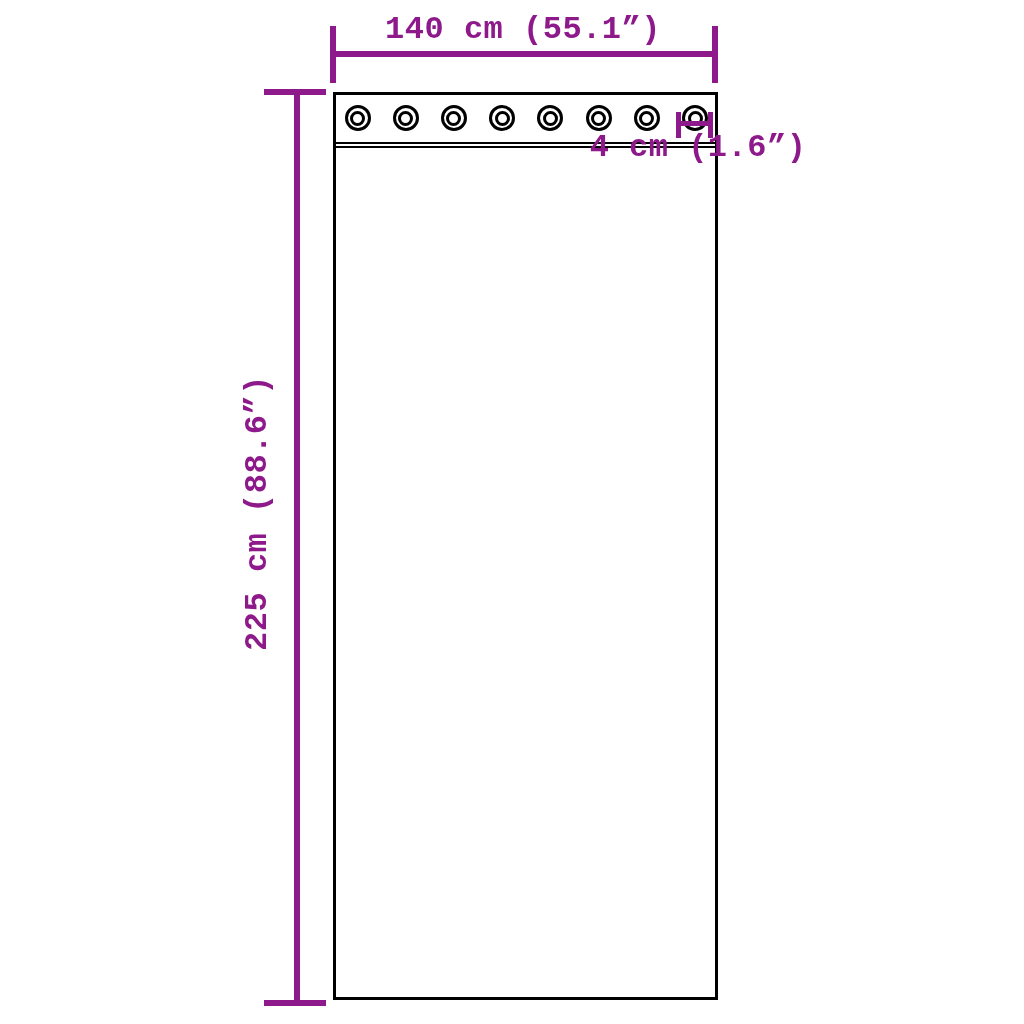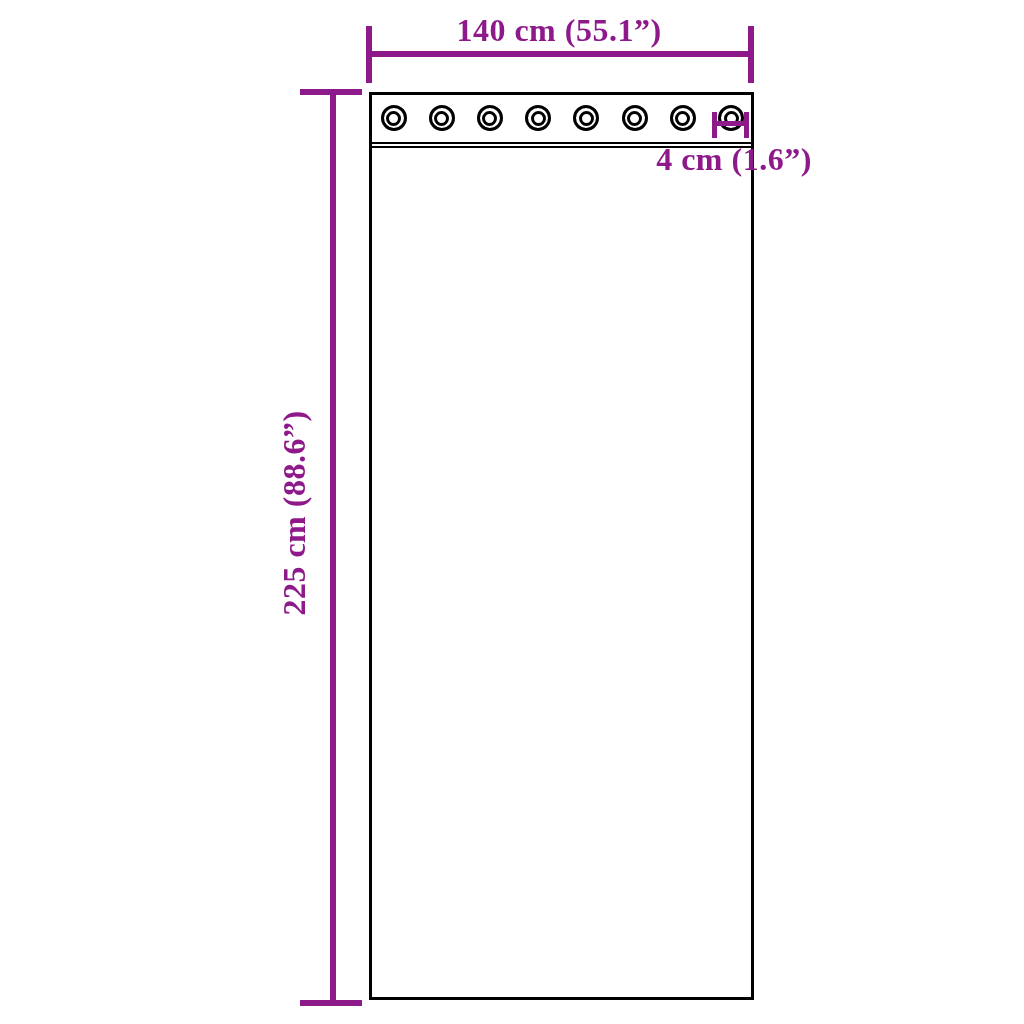--- a/index.html
+++ b/index.html
@@ -4,22 +4,21 @@
 <style>
   :root { --accent: #8e198b; --ink: #000000; --bg: #ffffff; }
   * { margin: 0; padding: 0; box-sizing: border-box; }
   html, body { background: var(--bg); }
   .canvas {
     position: relative;
     width: 984px;
     height: 1024px;
     background: var(--bg);
     overflow: hidden;
-    font-family: Liberation Serif, serif;
-    margin-left: 36px;
+    font-family: Liberation Mono, monospace;
   }
 
   
   .curtain {
     position: absolute;
     left: 333px; top: 92px;
     width: 385px; height: 908px;
     border: 3px solid var(--ink);
     background: var(--bg);
   }
@@ -78,21 +77,21 @@
   }
   .label-width {
     left: 523px; top: 14px;
     transform: translateX(-50%);
   }
   .label-height {
     left: 258px; top: 513px;
     transform: translate(-50%, -50%) rotate(-90deg);
   }
   .label-grommet {
-    left: 698px; top: 143px;
+    left: 698px; top: 132px;
     transform: translateX(-50%);
   }
 </style>
 </head>
 <body>
 
 <div class="canvas">
 
   <div class="curtain"></div>
   <div class="seam seam-top"></div>

